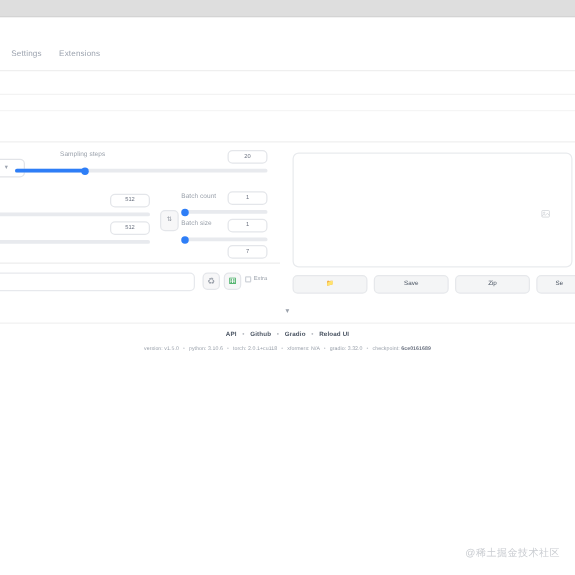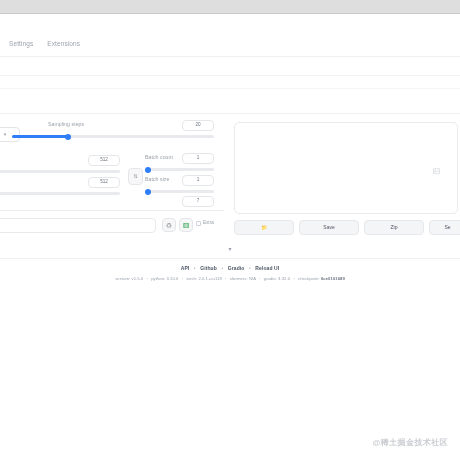--- a/index.html
+++ b/index.html
@@ -343,21 +343,20 @@
 
   
   .watermark {
     position: absolute;
     right: 12px;
     bottom: 12px;
     font-size: 8px;
     color: #c9ccd1;
     letter-spacing: 0.4px;
     white-space: nowrap;
-    font-weight: bold;
   }
 </style>
 </head>
 <body>
 
 <div class="chrome-bar"></div>
 <div class="chrome-bar-shadow"></div>
 <div class="chrome-body"></div>
 
 <div class="tab-row">

